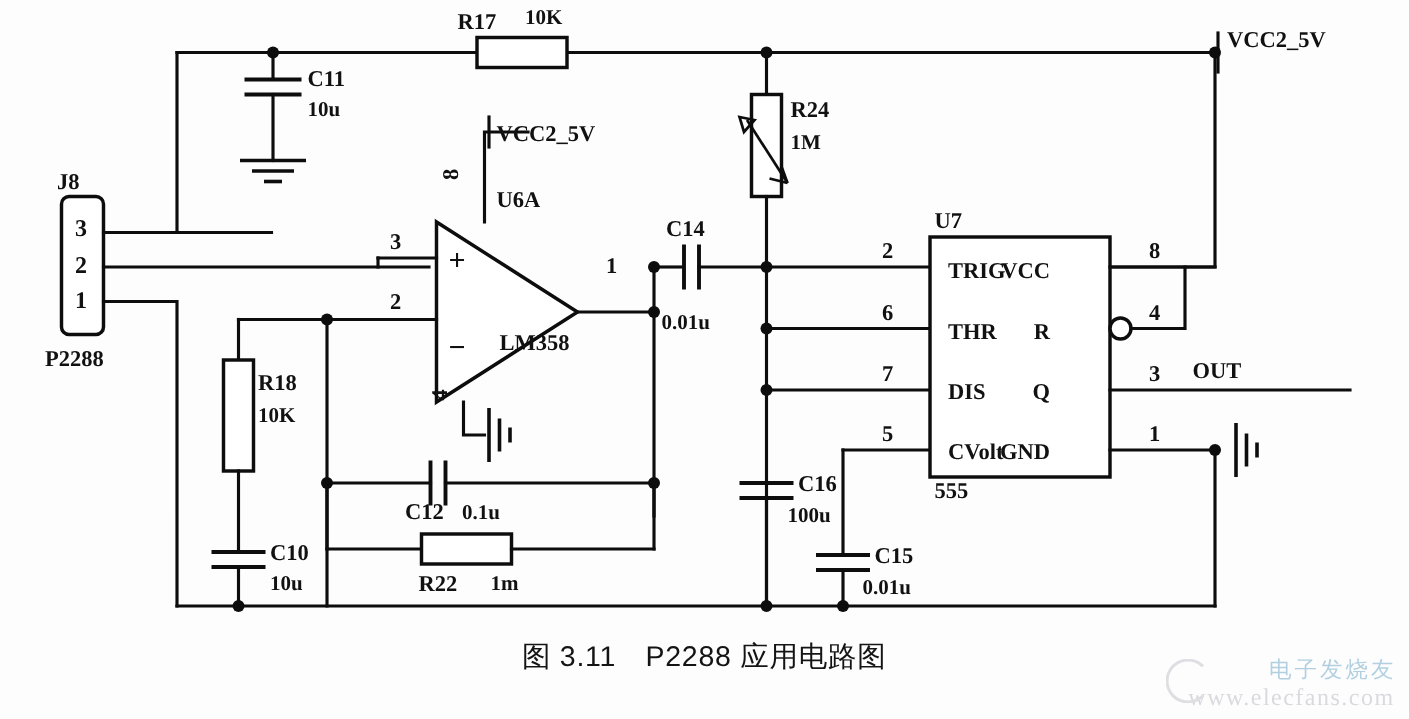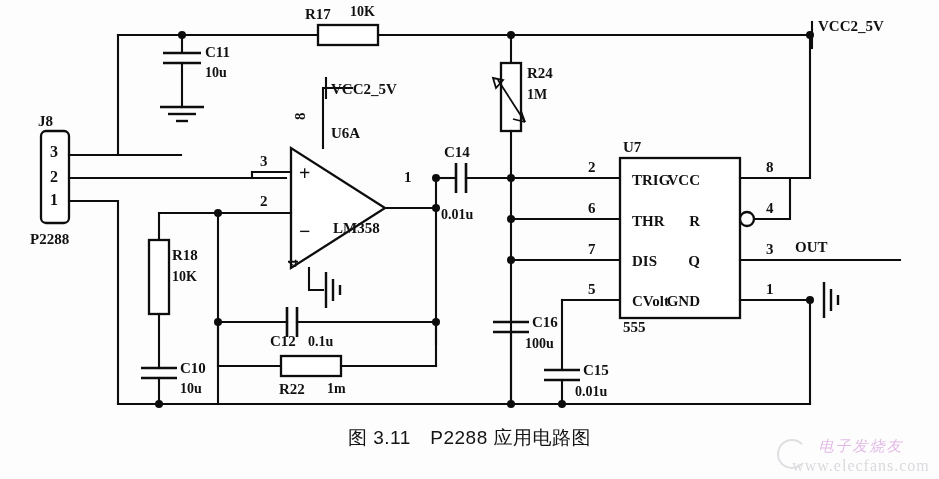--- a/index.html
+++ b/index.html
@@ -82,24 +82,24 @@
     position: absolute;
     right: 8px;
     bottom: 4px;
     width: 140px;
     text-align: center;
     opacity: 0.30;
     pointer-events: none;
   }
   #watermark .wm-cn {
     font-size: 15px;
-    color: #a21caf;
+    color: #0369a1;
     letter-spacing: 2px;
-    font-style: italic;
     white-space: nowrap;
+    text-align: right;
   }
   #watermark .wm-url {
     font-size: 16px;
     color: #8a8a99;
     letter-spacing: 1px;
     margin-top: 1px;
   }
   #watermark .wm-mark {
     position: absolute;
     left: -14px;

